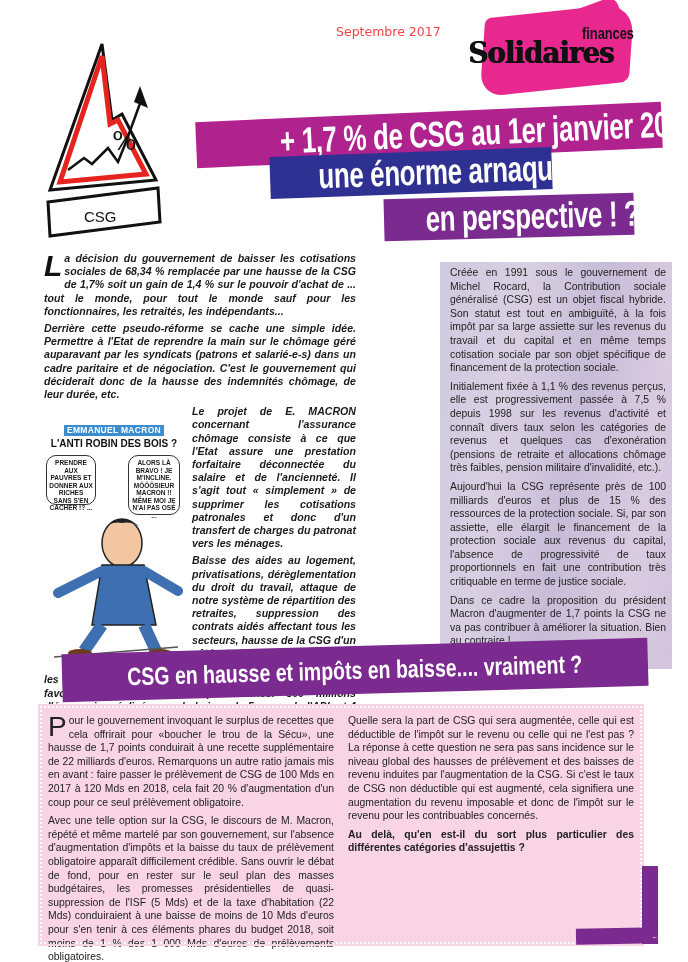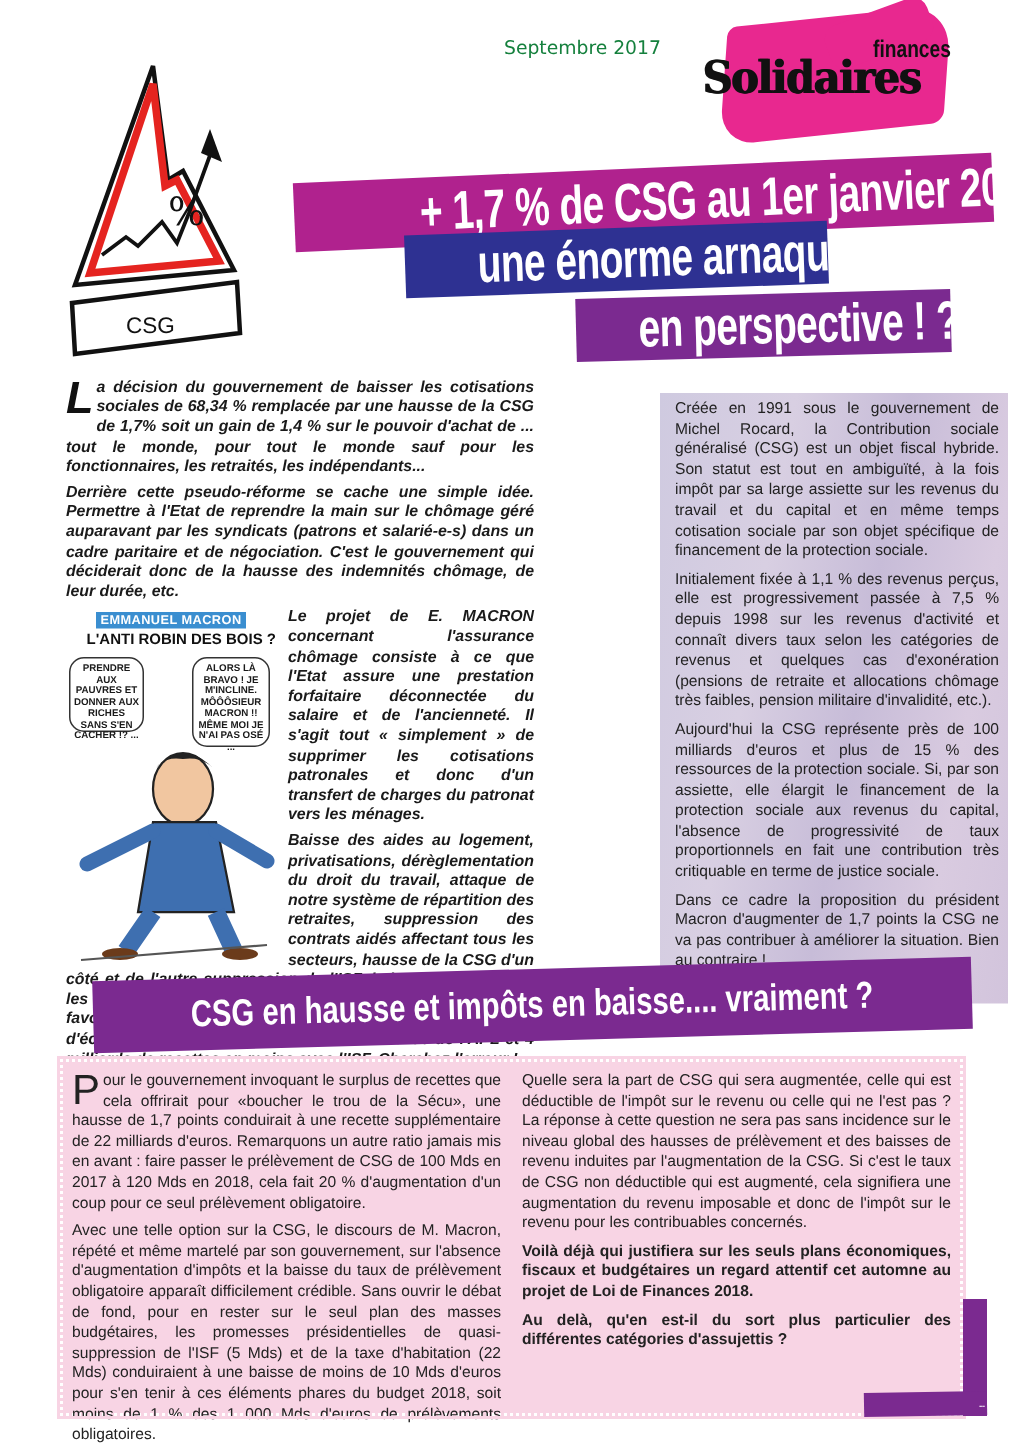--- a/index.html
+++ b/index.html
@@ -1,19 +1,19 @@
 <!DOCTYPE html>
 <html><head>
 <meta charset="utf-8">
 <style>
   * { box-sizing: border-box; margin: 0; padding: 0; }
   html, body { width: 688px; height: 962px; background: #ffffff; overflow: hidden; }
   body { position: relative; font-family: "Liberation Sans", sans-serif; color: #1a1a1a; }
 
-  .date { position: absolute; left: 336px; top: 24px; font-size: 12.5px; color: #15803d; font-family: "DejaVu Sans", sans-serif; }
+  .date { position: absolute; left: 336px; top: 24px; font-size: 12.5px; color: #ef4444; font-family: "DejaVu Sans", sans-serif; }
 
   
   .logo { position: absolute; left: 462px; top: 5px; width: 196px; height: 86px; }
   .logo .splash { position: absolute; left: 20px; top: 6px; width: 150px; height: 78px; background: #e8288f; transform: rotate(-6deg) skewX(-10deg); border-radius: 6px 30px 8px 24px; }
   .logo .splash2 { position: absolute; left: 88px; top: 2px; width: 72px; height: 30px; background: #e8288f; transform: rotate(-20deg); border-radius: 10px; }
   .logo .word { position: absolute; left: 6px; top: 30px; font-family: "DejaVu Serif", serif; font-weight: 900; font-size: 30px; color: #111; letter-spacing: -1px; transform: scaleX(0.92); transform-origin: left; text-shadow: 1px 0 0 #111; }
   .logo .sub { position: absolute; left: 120px; top: 20px; font-family: "Liberation Sans Narrow", "Liberation Sans", sans-serif; font-size: 16px; font-weight: bold; color: #111; transform: scaleX(0.8); transform-origin: left; }
 
   
   .sign { position: absolute; left: 40px; top: 30px; width: 130px; height: 210px; }
@@ -23,23 +23,23 @@
   .banner span { display: inline-block; transform: scaleX(0.72); transform-origin: center; }
   .b1 { left: 196px; top: 112px; width: 466px; height: 46px; background: #b0228e; transform: rotate(-2.5deg); font-size: 36px; line-height: 46px; }
   .b2 { left: 270px; top: 152px; width: 282px; height: 42px; background: #2e3192; transform: rotate(-2deg); font-size: 36px; line-height: 42px; }
   .b3 { left: 384px; top: 196px; width: 250px; height: 42px; background: #7b2a90; transform: rotate(-1.5deg); font-size: 36px; line-height: 42px; }
 
   
   .leftcol { position: absolute; left: 44px; top: 252px; width: 312px; font-size: 10.6px; line-height: 13.2px; font-style: italic; font-weight: bold; color: #1a1a1a; text-align: justify; }
   .leftcol p { margin-bottom: 4px; }
   .dropcap { float: left; font-size: 30px; line-height: 26px; font-style: italic; font-weight: 900; color: #111; margin-right: 2px; margin-top: 1px; }
 
-  .cartoon { float: left; width: 140px; height: 236px; margin: 3px 8px 2px 0; position: relative; }
+  .cartoon { float: left; width: 140px; height: 236px; margin: 20px 8px 2px 0; position: relative; }
   .cartoon .cap1 { display: block; margin: 0 auto; width: 100px; background: #3a8ed0; color: #fff; font-size: 8.5px; font-style: normal; text-align: center; line-height: 11px; letter-spacing: 0.3px; }
-  .cartoon .cap2 { display: block; text-align: right; font-size: 10px; font-style: normal; font-weight: bold; color: #111; margin-top: 1px; }
+  .cartoon .cap2 { display: block; text-align: center; font-size: 10px; font-style: normal; font-weight: bold; color: #111; margin-top: 1px; }
   .bubble { position: absolute; border: 1.3px solid #333; border-radius: 10px; background: #fff; font-size: 6.5px; line-height: 7.5px; font-style: normal; font-weight: bold; text-align: center; padding: 3px 2px; text-transform: uppercase; }
   .bubble.l { left: 2px; top: 30px; width: 50px; height: 50px; }
   .bubble.r { left: 84px; top: 30px; width: 52px; height: 60px; }
 
   
   .rightbox { position: absolute; left: 440px; top: 262px; width: 232px; height: 407px; background: linear-gradient(100deg, #cfcae0 0%, #d8cfe2 30%, #c7bcd8 55%, #d9cbe0 80%, #d2c4dc 100%); padding: 4px 6px 4px 10px; font-size: 10.4px; line-height: 13.6px; color: #222; text-align: justify; }
   .rightbox p { margin-bottom: 5px; }
 
   
   .b4 { position: absolute; left: 62px; top: 646px; width: 586px; height: 48px; background: #7b2a90; transform: rotate(-1.6deg); color: #fff; font-weight: bold; font-size: 25px; line-height: 48px; text-align: center; }
@@ -122,21 +122,20 @@
 <div class="pinkbox">
   <div class="cols">
     <div class="col">
       <p>
         <span class="dropcap2">P</span><span>our le gouvernement invoquant le surplus de recettes que cela offrirait pour «boucher le trou de la Sécu», une hausse de 1,7 points conduirait à une recette supplémentaire de 22 milliards d'euros. Remarquons un autre ratio jamais mis en avant : faire passer le prélèvement de CSG de 100 Mds en 2017 à 120 Mds en 2018, cela fait 20 % d'augmentation d'un coup pour ce seul prélèvement obligatoire.</span>
       </p>
       <p>Avec une telle option sur la CSG, le discours de M. Macron, répété et même martelé par son gouvernement, sur l'absence d'augmentation d'impôts et la baisse du taux de prélèvement obligatoire apparaît difficilement crédible. Sans ouvrir le débat de fond, pour en rester sur le seul plan des masses budgétaires, les promesses présidentielles de quasi-suppression de l'ISF (5 Mds) et de la taxe d'habitation (22 Mds) conduiraient à une baisse de moins de 10 Mds d'euros pour s'en tenir à ces éléments phares du budget 2018, soit moins de 1 % des 1 000 Mds d'euros de prélèvements obligatoires.</p>
     </div>
     <div class="col">
       <p>Quelle sera la part de CSG qui sera augmentée, celle qui est déductible de l'impôt sur le revenu ou celle qui ne l'est pas ? La réponse à cette question ne sera pas sans incidence sur le niveau global des hausses de prélèvement et des baisses de revenu induites par l'augmentation de la CSG. Si c'est le taux de CSG non déductible qui est augmenté, cela signifiera une augmentation du revenu imposable et donc de l'impôt sur le revenu pour les contribuables concernés.</p>
-      <p class="bold">Voilà déjà qui justifiera sur les seuls plans économiques, fiscaux et budgétaires un regard attentif cet automne au projet de Loi de Finances 2018.</p>
       <p class="bold">Au delà, qu'en est-il du sort plus particulier des différentes catégories d'assujettis ?</p>
     </div>
   </div>
 </div>
 
 <div class="corner">
   <div class="v"></div>
   <div class="h"></div>
   <div class="dots">...</div>
 </div>

